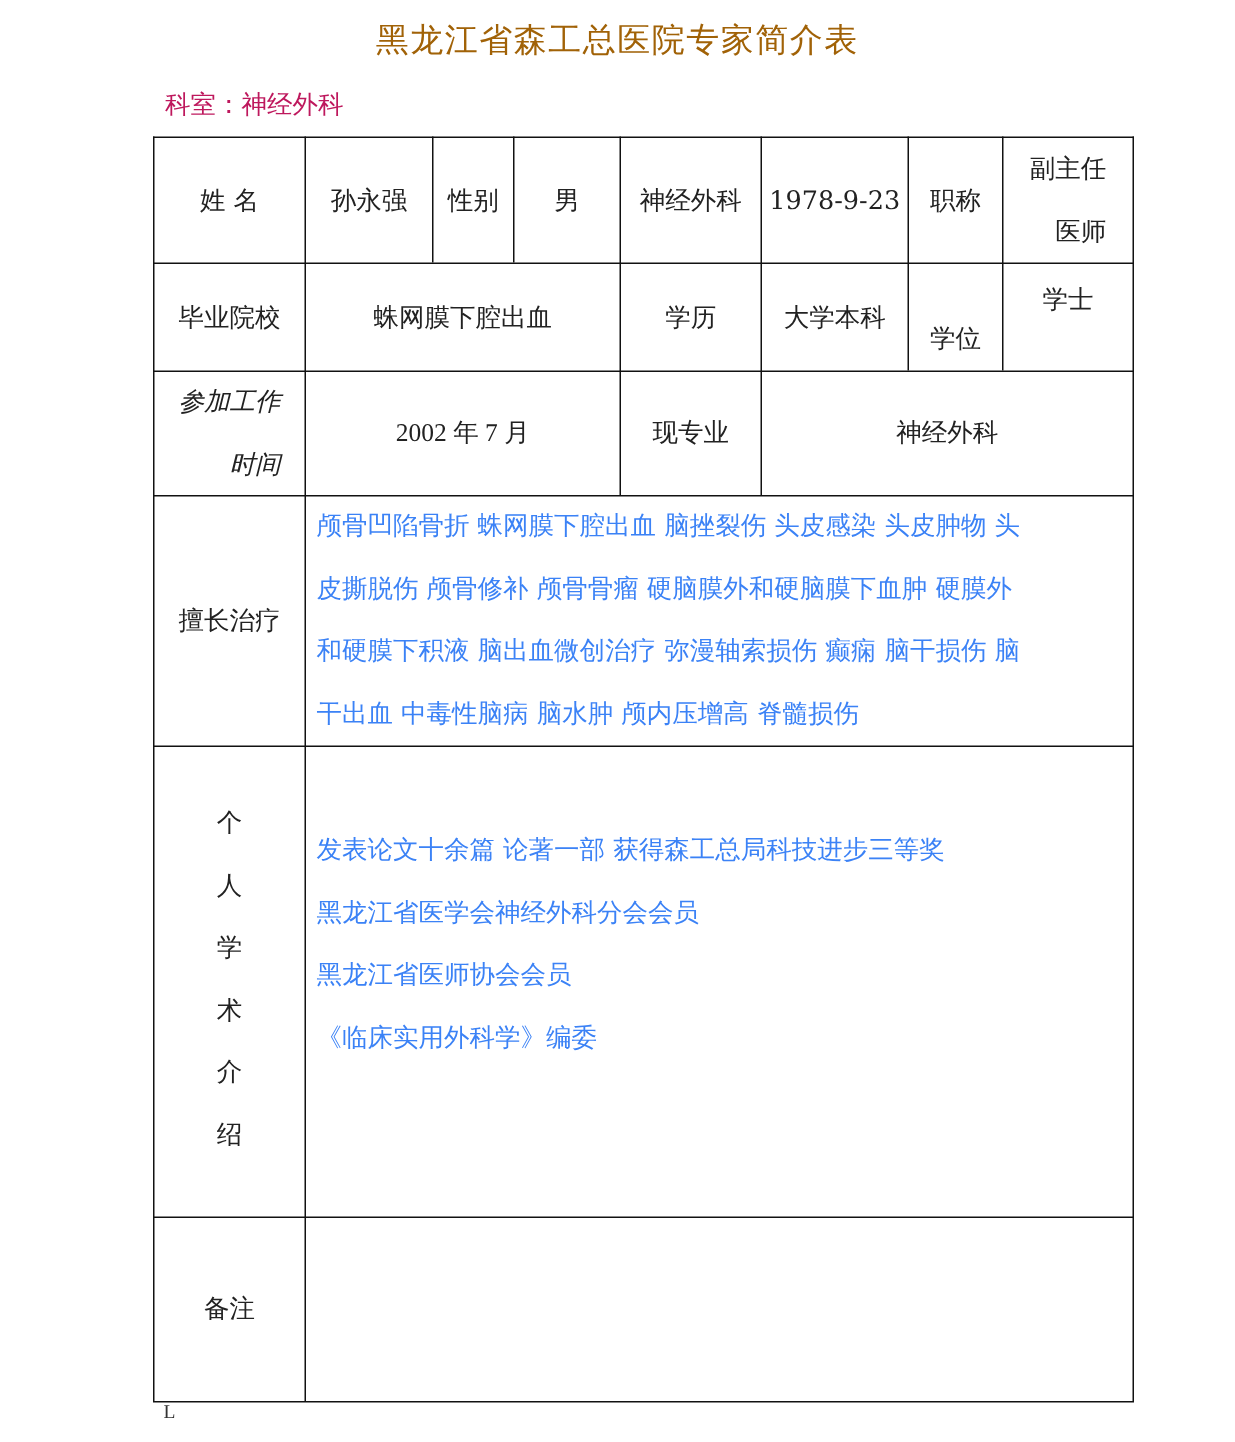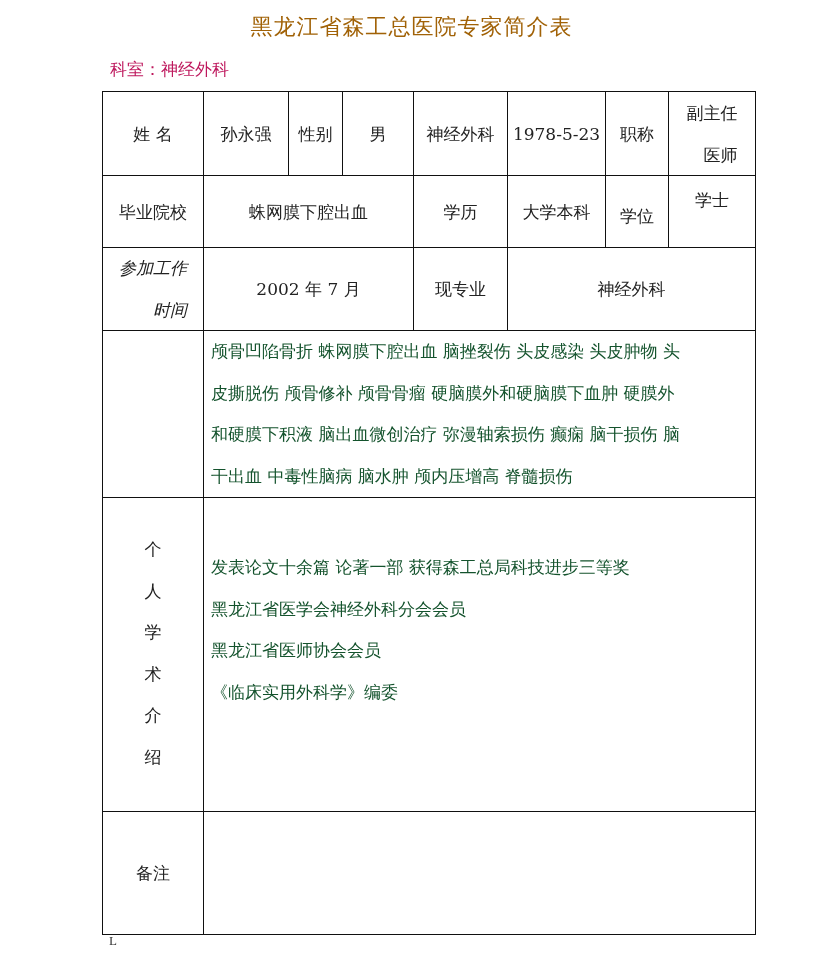--- a/index.html
+++ b/index.html
@@ -71,21 +71,21 @@
       display: flex;
       flex-direction: column;
       align-items: center;
       font-size: 17px;
       color: #222;
     }
     .vert-label span { height: 41.5px; line-height: 41.5px; }
     .bio-lines {
       position: absolute;
       font-size: 17px;
-      color: #14532d;
+      color: #3b82f6;
     }
     .bio-lines div { height: 41.5px; line-height: 41.5px; white-space: nowrap; }
     .mark {
       position: absolute;
       left: 109px;
       top: 933px;
       font-size: 13px;
       color: #333;
       font-family: "Liberation Serif", serif;
     }
@@ -117,46 +117,47 @@
   <div class="line-v" style="left:507px; top:91px; height:239px;"></div>
   <div class="line-v" style="left:605px; top:91px; height:156px;"></div>
   <div class="line-v" style="left:668px; top:91px; height:156px;"></div>
   <div class="line-v" style="left:755px; top:91px; height:843px;"></div>
 
   <div class="cell" style="left:103px; top:92px; width:100px; height:83px;">姓 名</div>
   <div class="cell" style="left:204px; top:92px; width:84px; height:83px;">孙永强</div>
   <div class="cell" style="left:289px; top:92px; width:53px; height:83px;">性别</div>
   <div class="cell" style="left:343px; top:92px; width:70px; height:83px;">男</div>
   <div class="cell" style="left:414px; top:92px; width:93px; height:83px;">神经外科</div>
-  <div class="cell" style="left:508px; top:92px; width:97px; height:83px;">1978-5-23</div>
+  <div class="cell" style="left:508px; top:92px; width:97px; height:83px;">1978-9-23</div>
   <div class="cell" style="left:606px; top:92px; width:62px; height:83px;">职称</div>
   <div class="cell" style="left:669px; top:92px; width:86px; height:83px;">
     <div class="stack">
       <span>副主任</span>
       <span>医师</span>
     </div>
   </div>
 
   <div class="cell" style="left:103px; top:176px; width:100px; height:71px;">毕业院校</div>
   <div class="cell" style="left:204px; top:176px; width:209px; height:71px;">蛛网膜下腔出血</div>
   <div class="cell" style="left:414px; top:176px; width:93px; height:71px;">学历</div>
   <div class="cell" style="left:508px; top:176px; width:97px; height:71px;">大学本科</div>
-  <div class="cell" style="left:606px; top:180px; width:62px; height:71px;text-align:center;">学位</div>
+  <div class="cell" style="left:606px; top:190px; width:62px; height:71px;text-align:center;">学位</div>
   <div class="cell" style="left:669px; top:164px; width:86px; height:71px;">学士</div>
 
   <div class="cell" style="left:103px; top:248px; width:100px; height:82px;font-style:italic;">
     <div class="stack">
       <span>参加工作</span>
       <span>时间</span>
     </div>
   </div>
-  <div class="cell" style="left:204px; top:248px; width:209px; height:82px;">2002 年 7 月</div>
+  <div class="cell" style="left:204px; top:248px; width:209px; height:82px;font-family:Liberation Serif, serif;">2002 年 7 月</div>
   <div class="cell" style="left:414px; top:248px; width:93px; height:82px;">现专业</div>
   <div class="cell" style="left:508px; top:248px; width:247px; height:82px;">神经外科</div>
 
+  <div class="cell" style="left:103px; top:331px; width:100px; height:166px;">擅长治疗</div>
   <div class="bio-lines" style="left:211px; top:331px; width:540px;">
     <div>颅骨凹陷骨折 蛛网膜下腔出血 脑挫裂伤 头皮感染 头皮肿物 头</div>
     <div>皮撕脱伤 颅骨修补 颅骨骨瘤 硬脑膜外和硬脑膜下血肿 硬膜外</div>
     <div>和硬膜下积液 脑出血微创治疗 弥漫轴索损伤 癫痫 脑干损伤 脑</div>
     <div>干出血 中毒性脑病 脑水肿 颅内压增高 脊髓损伤</div>
   </div>
 
   <div class="vert-label" style="left:103px; top:529px; width:100px;">
     <span>个</span>
     <span>人</span>

